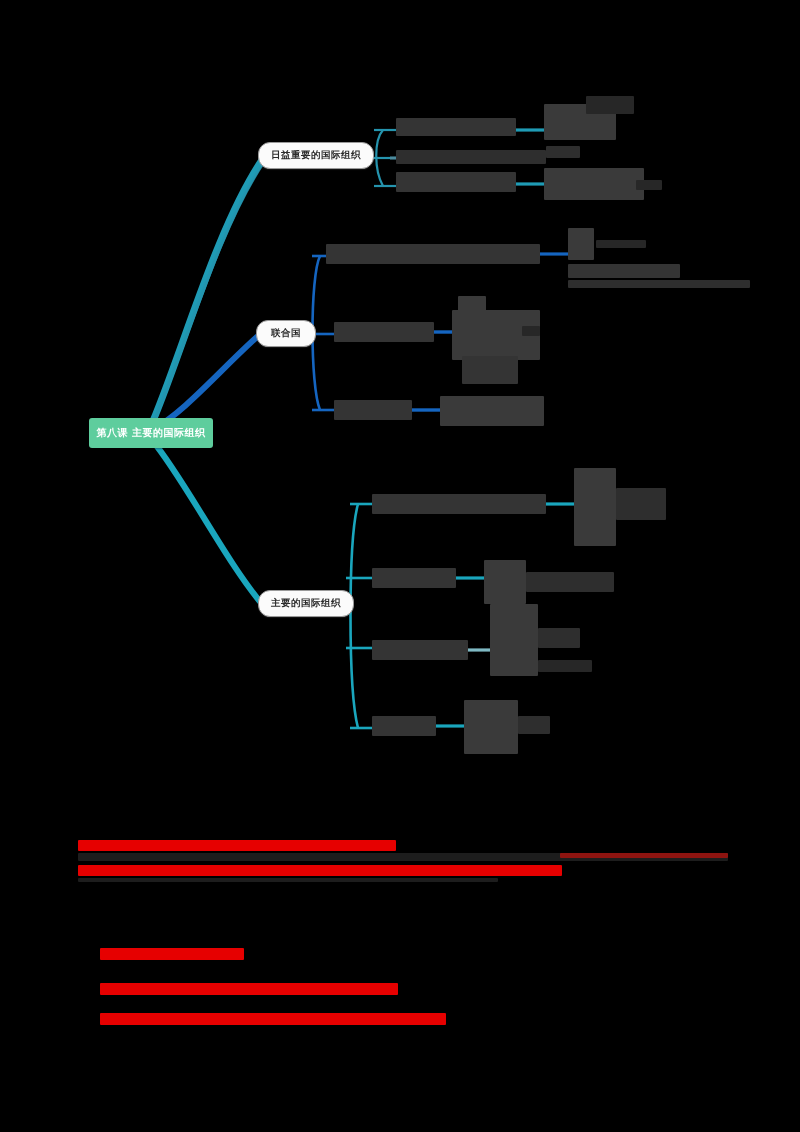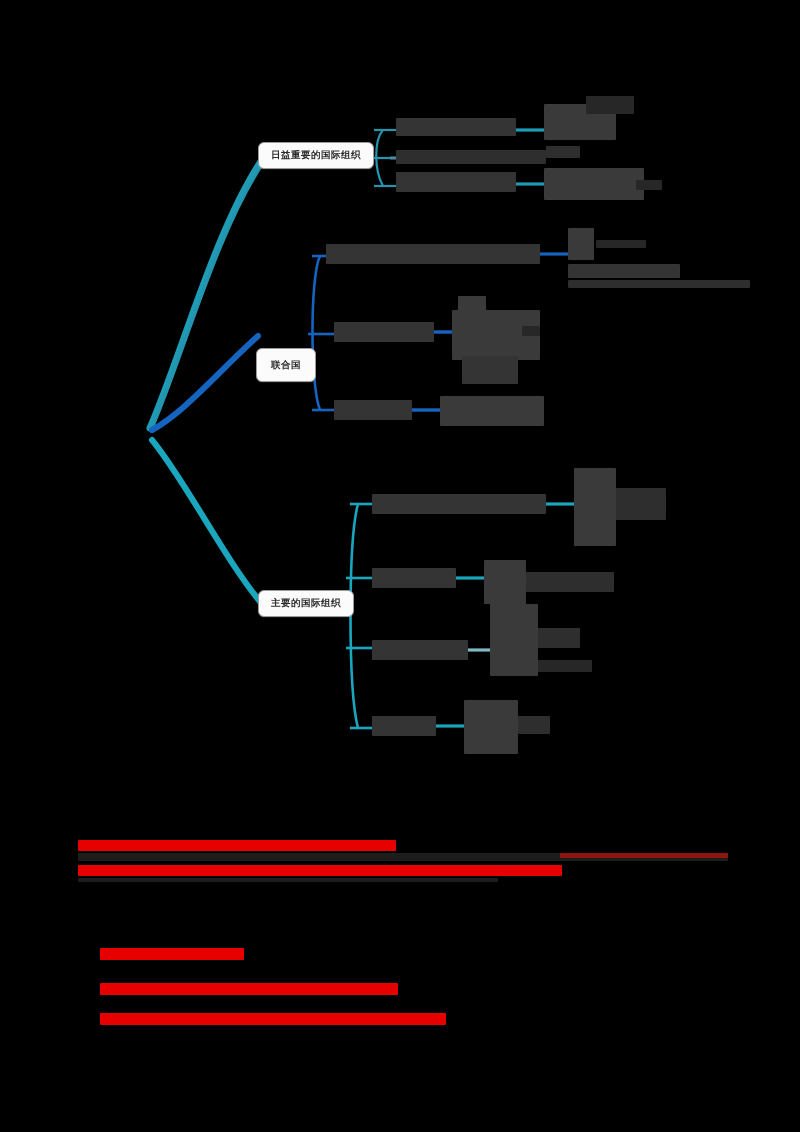--- a/index.html
+++ b/index.html
@@ -41,21 +41,21 @@
     border-radius: 3px;
     box-shadow: 0 1px 2px rgba(0,0,0,0.35);
     padding: 0 9px;
   }
   .node-branch {
     background: #fbfbfb;
     color: #2b2b2b;
     font-size: 9.5px;
     font-weight: bold;
     border: 1px solid #9a9a9a;
-    border-radius: 6px;
+    border-radius: 12px;
     padding: 0 7px;
     box-shadow: 0 1px 1px rgba(255,255,255,0.08);
   }
 
   
   .redact {
     position: absolute;
     background: #3a3a3a;
     border-radius: 1px;
   }
@@ -113,24 +113,25 @@
     <line x1="346" y1="578" x2="372" y2="578" stroke="#1aa6bd" stroke-width="2.6"></line>
     <line x1="346" y1="648" x2="372" y2="648" stroke="#1aa6bd" stroke-width="2.6"></line>
     <line x1="350" y1="728" x2="372" y2="728" stroke="#1aa6bd" stroke-width="2.6"></line>
 
     <line x1="546" y1="504" x2="576" y2="504" stroke="#1aa6bd" stroke-width="3.2"></line>
     <line x1="456" y1="578" x2="486" y2="578" stroke="#1aa6bd" stroke-width="3.2"></line>
     <line x1="468" y1="650" x2="492" y2="650" stroke="#7fb9c4" stroke-width="3.2"></line>
     <line x1="436" y1="726" x2="464" y2="726" stroke="#1aa6bd" stroke-width="3.2"></line>
   </svg>
 
+  <div class="node node-root" style="left:89px; top:418px; width:124px; height:30px;">第八课  主要的国际组织</div>
 
   <div class="node node-branch" style="left:258px; top:142px; width:116px; height:27px;">日益重要的国际组织</div>
 
-  <div class="node node-branch" style="left:256px; top:320px; width:60px; height:34px;margin-top:28px;">联合国</div>
+  <div class="node node-branch" style="left:256px; top:320px; width:60px; height:27px;">联合国</div>
 
   <div class="node node-branch" style="left:258px; top:590px; width:96px; height:27px;">主要的国际组织</div>
 
   <div class="redact soft" style="left:396px; top:118px; width:120px; height:18px;"></div>
   <div class="redact softer" style="left:396px; top:150px; width:150px; height:14px;"></div>
   <div class="redact soft" style="left:396px; top:172px; width:120px; height:20px;"></div>
 
   <div class="redact" style="left:544px; top:104px; width:72px; height:36px;"></div>
   <div class="redact dark" style="left:586px; top:96px; width:48px; height:18px;"></div>
   <div class="redact softer" style="left:546px; top:146px; width:34px; height:12px;"></div>

